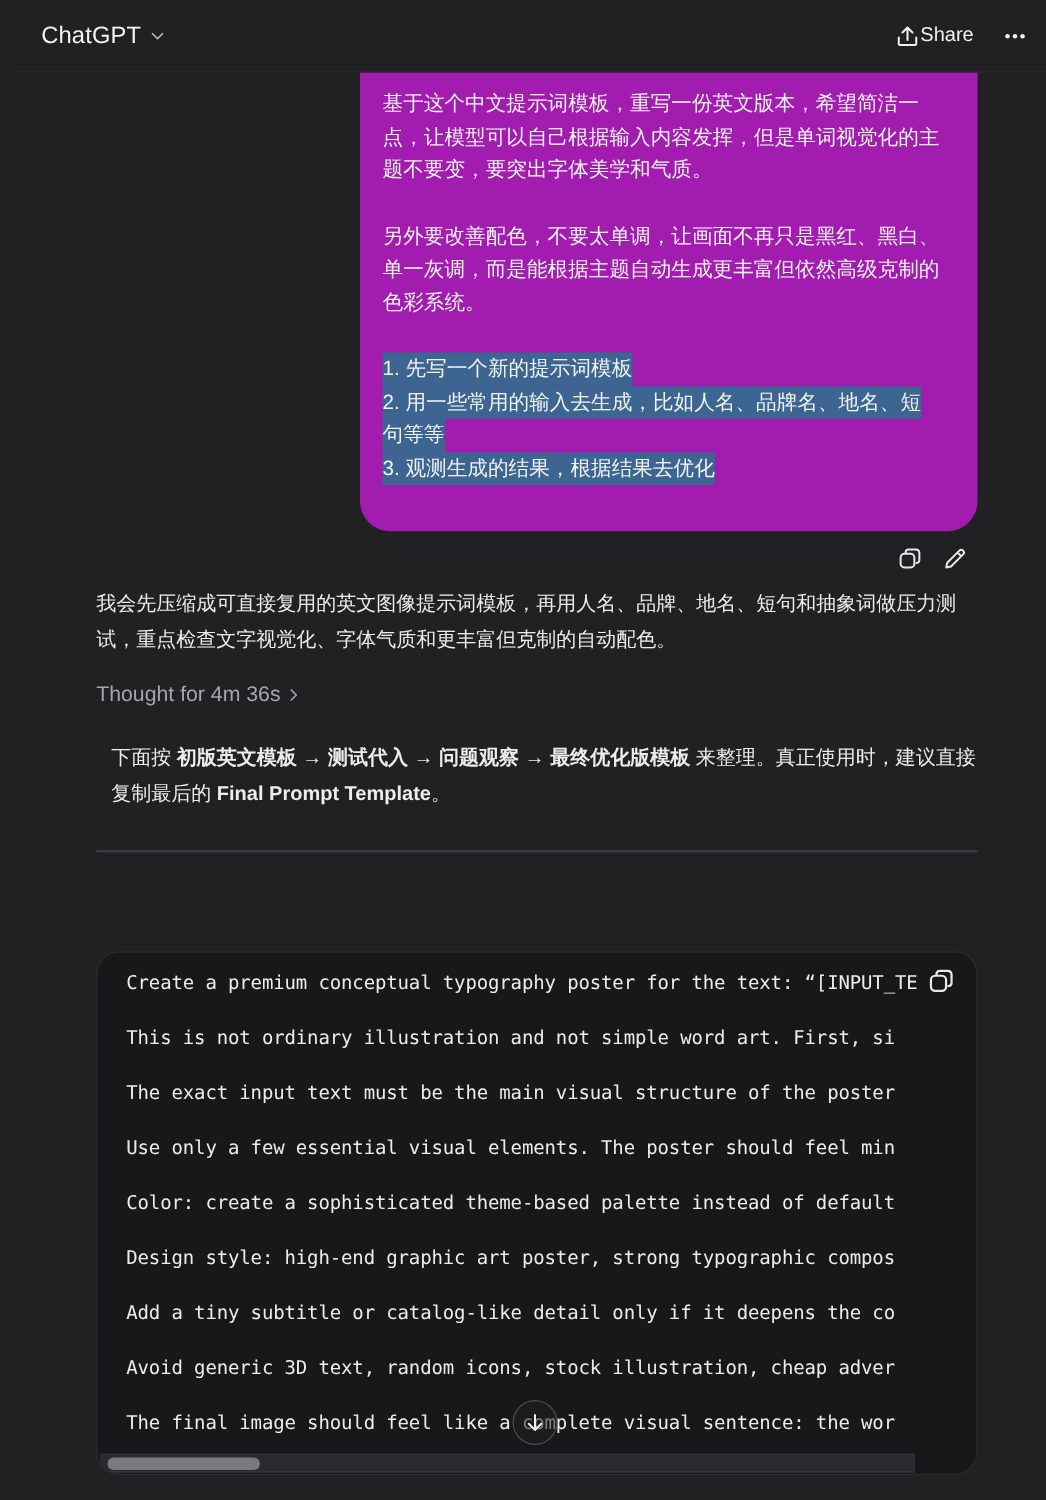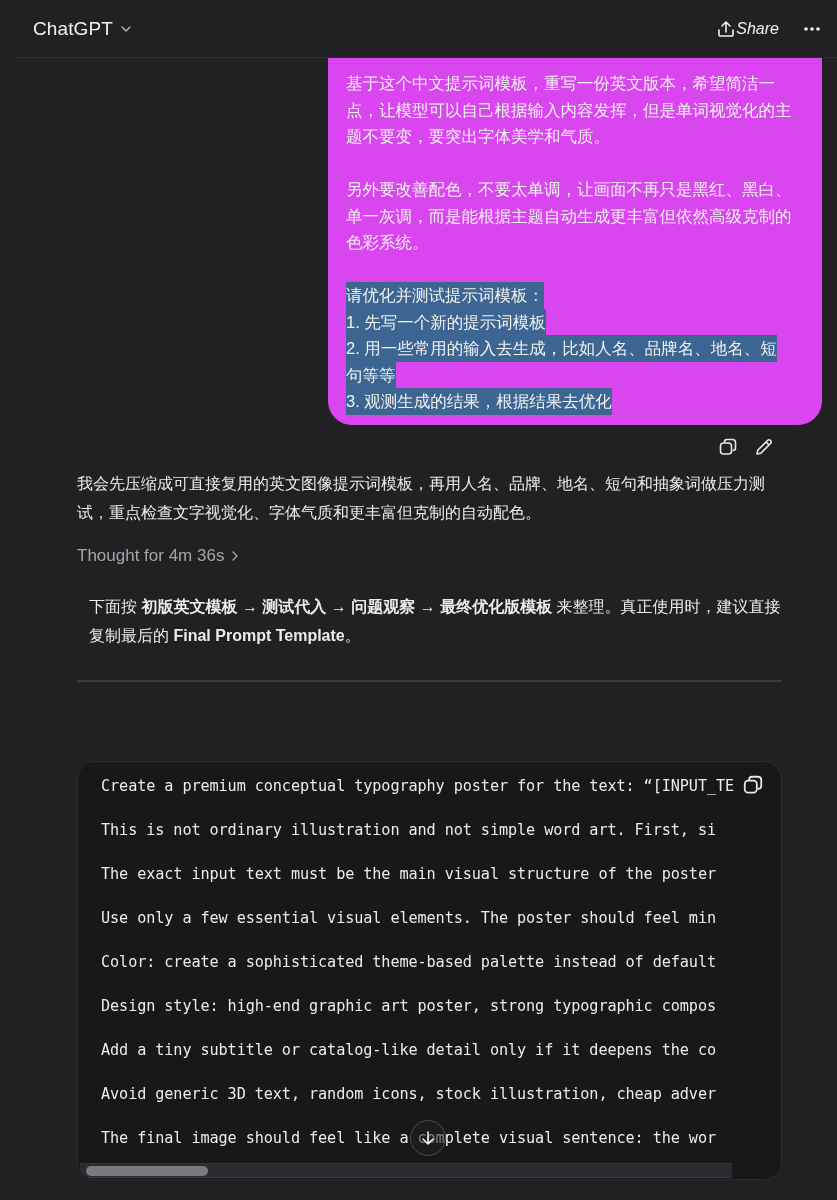--- a/index.html
+++ b/index.html
@@ -20,31 +20,31 @@
     z-index: 5;
   }
   .header::after {
     content: ""; position: absolute; left: 12px; right: 0; bottom: 0; height: 1px;
     background: #2c2b2f;
   }
   .brand { display: flex; align-items: center; gap: 6px; cursor: pointer; }
   .brand-title { font-size: 19px; font-weight: 500; color: #f2f2f2; letter-spacing: 0.1px; }
   .brand-chevron { width: 14px; height: 14px; }
   .header-right { display: flex; align-items: center; gap: 20px; }
-  .share-btn { display: flex; align-items: center; gap: 0; cursor: pointer; color: #f0f0f0; font-size: 16px; font-style: italic; }
+  .share-btn { display: flex; align-items: center; gap: 0; cursor: pointer; color: #f0f0f0; font-size: 16px; }
   .share-icon { width: 20px; height: 20px; }
   .more-btn { width: 26px; height: 26px; display: flex; align-items: center; justify-content: center; cursor: pointer; }
 
   
   .user-bubble {
     position: absolute; left: 288px; top: 50px; width: 494px; height: 375px;
-    background: #d946ef;
+    background: #a21caf;
     border-radius: 0 0 24px 24px;
     padding: 20px 18px 0 18px;
-    font-size: 16.5px; line-height: 26.5px; color: #f2f2f2; margin-left: 40px;
+    font-size: 16.5px; line-height: 26.5px; color: #f2f2f2;
   }
   .user-para { white-space: normal; }
   .user-gap { height: 26.5px; }
   .sel-line { display: block; width: fit-content; background: #3c6591; }
 
   .msg-actions {
     position: absolute; top: 436px; left: 717px; display: flex; gap: 14px;
   }
   .action-icon { width: 22px; height: 22px; cursor: pointer; display: flex; align-items: center; justify-content: center; }
 
@@ -130,21 +130,20 @@
       </div>
     </div>
   </div>
 
   <div class="user-bubble">
     <p class="user-para">基于这个中文提示词模板，重写一份英文版本，希望简洁一点，让模型可以自己根据输入内容发挥，但是单词视觉化的主题不要变，要突出字体美学和气质。</p>
     <div class="user-gap"></div>
     <p class="user-para">另外要改善配色，不要太单调，让画面不再只是黑红、黑白、单一灰调，而是能根据主题自动生成更丰富但依然高级克制的色彩系统。</p>
     <div class="user-gap"></div>
     <div>
-      <span class="sel-line">请优化并测试提示词模板：</span>
       <span class="sel-line">1. 先写一个新的提示词模板</span>
       <span class="sel-line">2. 用一些常用的输入去生成，比如人名、品牌名、地名、短</span>
       <span class="sel-line">句等等</span>
       <span class="sel-line">3. 观测生成的结果，根据结果去优化</span>
     </div>
   </div>
 
   <div class="msg-actions">
     <div class="action-icon">
       <svg width="20" height="20" viewBox="0 0 20 20">

